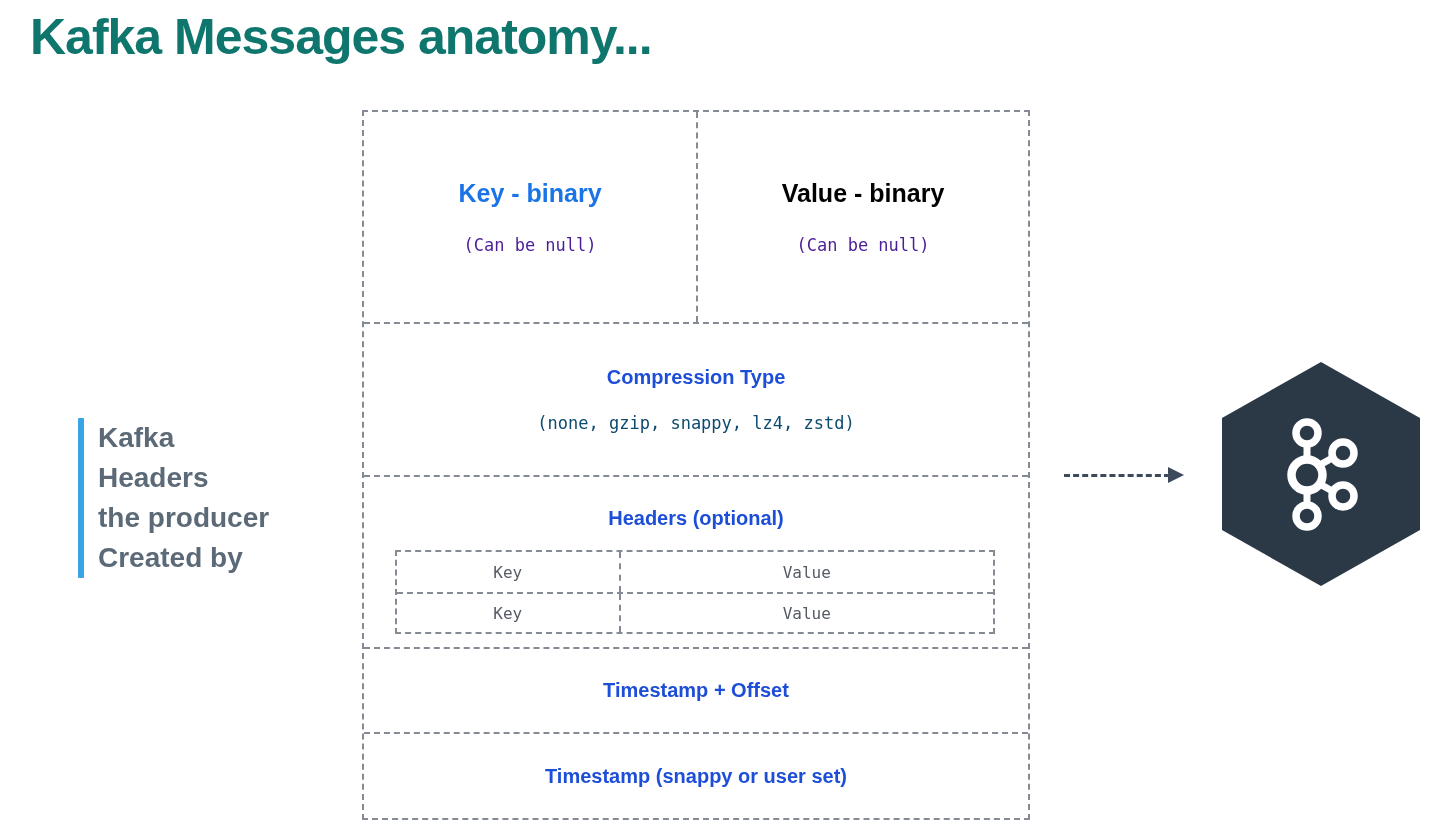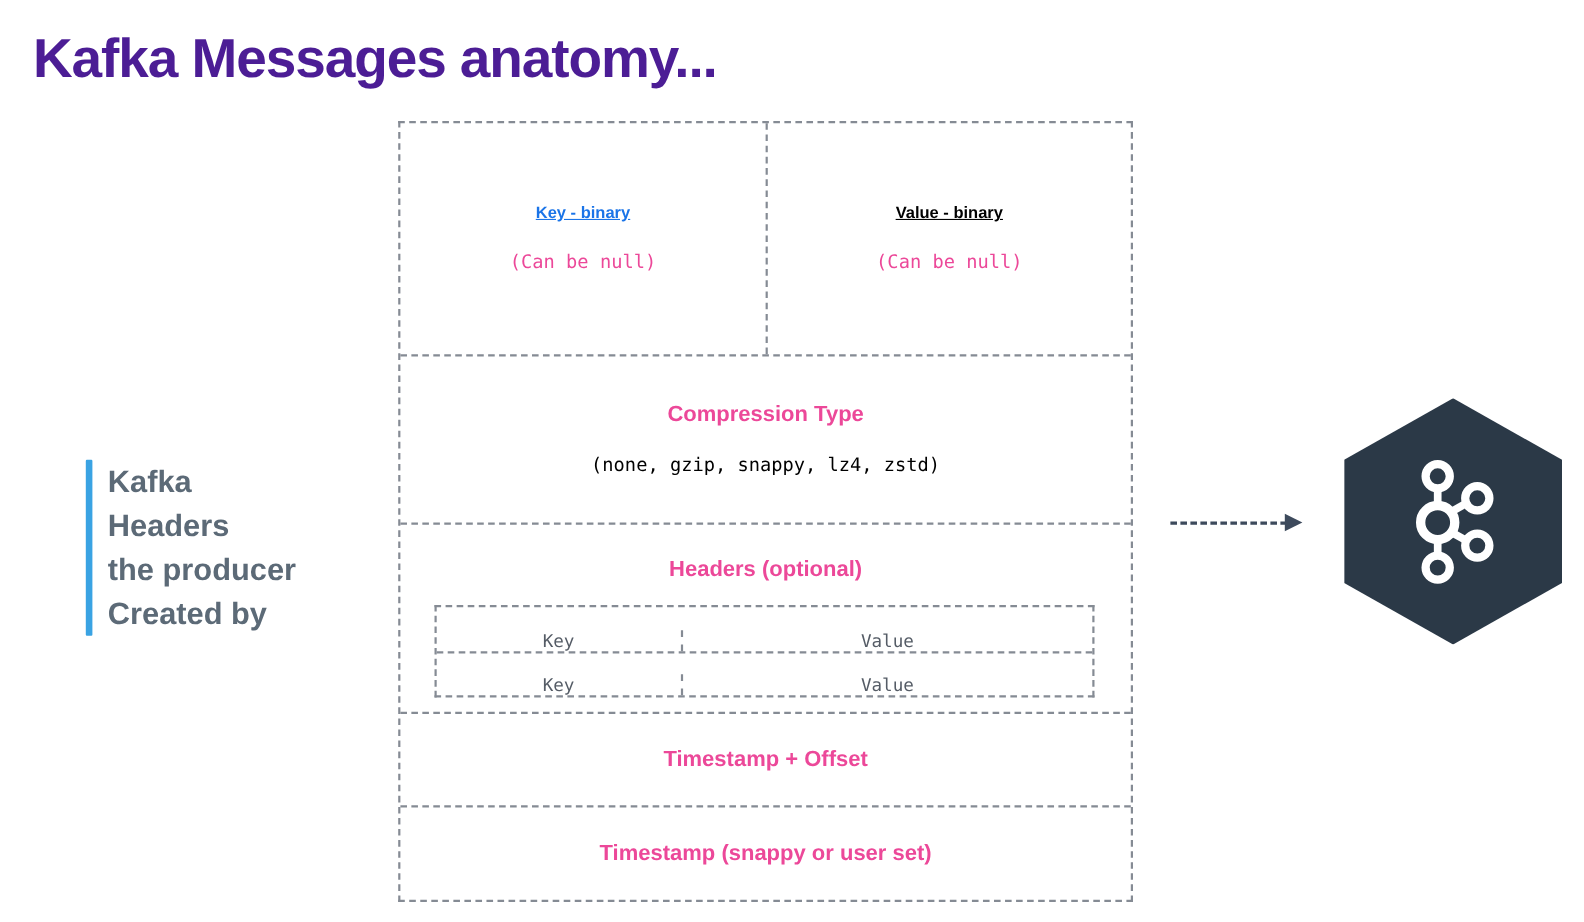--- a/index.html
+++ b/index.html
@@ -6,23 +6,23 @@
   html, body { background: #ffffff; }
   body {
     width: 1440px; height: 838px;
     font-family: "Liberation Sans", sans-serif;
     position: relative; overflow: hidden;
   }
   .stage { position: absolute; inset: 0; }
 
   
   .title {
-    position: absolute; left: 30px; top: 24px;
+    position: absolute; left: 30px; top: 8px;
     font-size: 50px; font-weight: 800; letter-spacing: -1px;
-    color: #4c1d95;
+    color: #0f766e;
   }
 
   
   .side-label {
     position: absolute; left: 78px; top: 418px;
     display: flex; align-items: stretch;
   }
   .side-label .bar {
     width: 6px; background: #3aa3e3; margin-right: 14px;
     border-radius: 1px;
@@ -43,43 +43,43 @@
   .row { width: 100%; }
   .row + .row { border-top: 2px dashed #858b94; }
 
   .row-kv { height: 210px; display: flex; }
   .cell {
     flex: 1 1 50%;
     display: flex; flex-direction: column; align-items: center; justify-content: center;
     gap: 27px;
   }
   .cell.value-cell { border-left: 2px dashed #858b94; }
-  .cell-title { font-size: 15px; font-weight: 700; text-decoration: underline; }
+  .cell-title { font-size: 25px; font-weight: 700; }
   .key-title { color: #1a74e8; }
   .value-title { color: #000000; }
   .mono {
     font-family: "DejaVu Sans Mono", "Liberation Mono", monospace;
-    font-size: 17px; color: #ec4899;
+    font-size: 17px; color: #4c1d95;
   }
 
   .row-compression {
     height: 153px;
     display: flex; flex-direction: column; align-items: center; justify-content: center;
     gap: 24px;
   }
-  .section-title { font-size: 20px; font-weight: 700; color: #ec4899; }
-  .row-compression .mono { color: #000000; }
+  .section-title { font-size: 20px; font-weight: 700; color: #1d4ed8; }
+  .row-compression .mono { color: #0c4a6e; }
 
   .row-headers { height: 172px; padding-top: 30px; }
   .row-headers .section-title { text-align: center; display: block; }
   .headers-table {
     margin: 20px 33px 0 31px;
     border: 2px dashed #858b94;
   }
-  .h-row { display: flex; height: 40px; align-items: flex-end; }
+  .h-row { display: flex; height: 40px; }
   .h-row + .h-row { border-top: 2px dashed #858b94; }
   .h-key {
     width: 37.5%; border-right: 2px dashed #858b94;
     display: flex; align-items: center; justify-content: center;
   }
   .h-value {
     flex: 1; display: flex; align-items: center; justify-content: center;
   }
   .h-row .mono { font-size: 16px; color: #555c66; }
 

